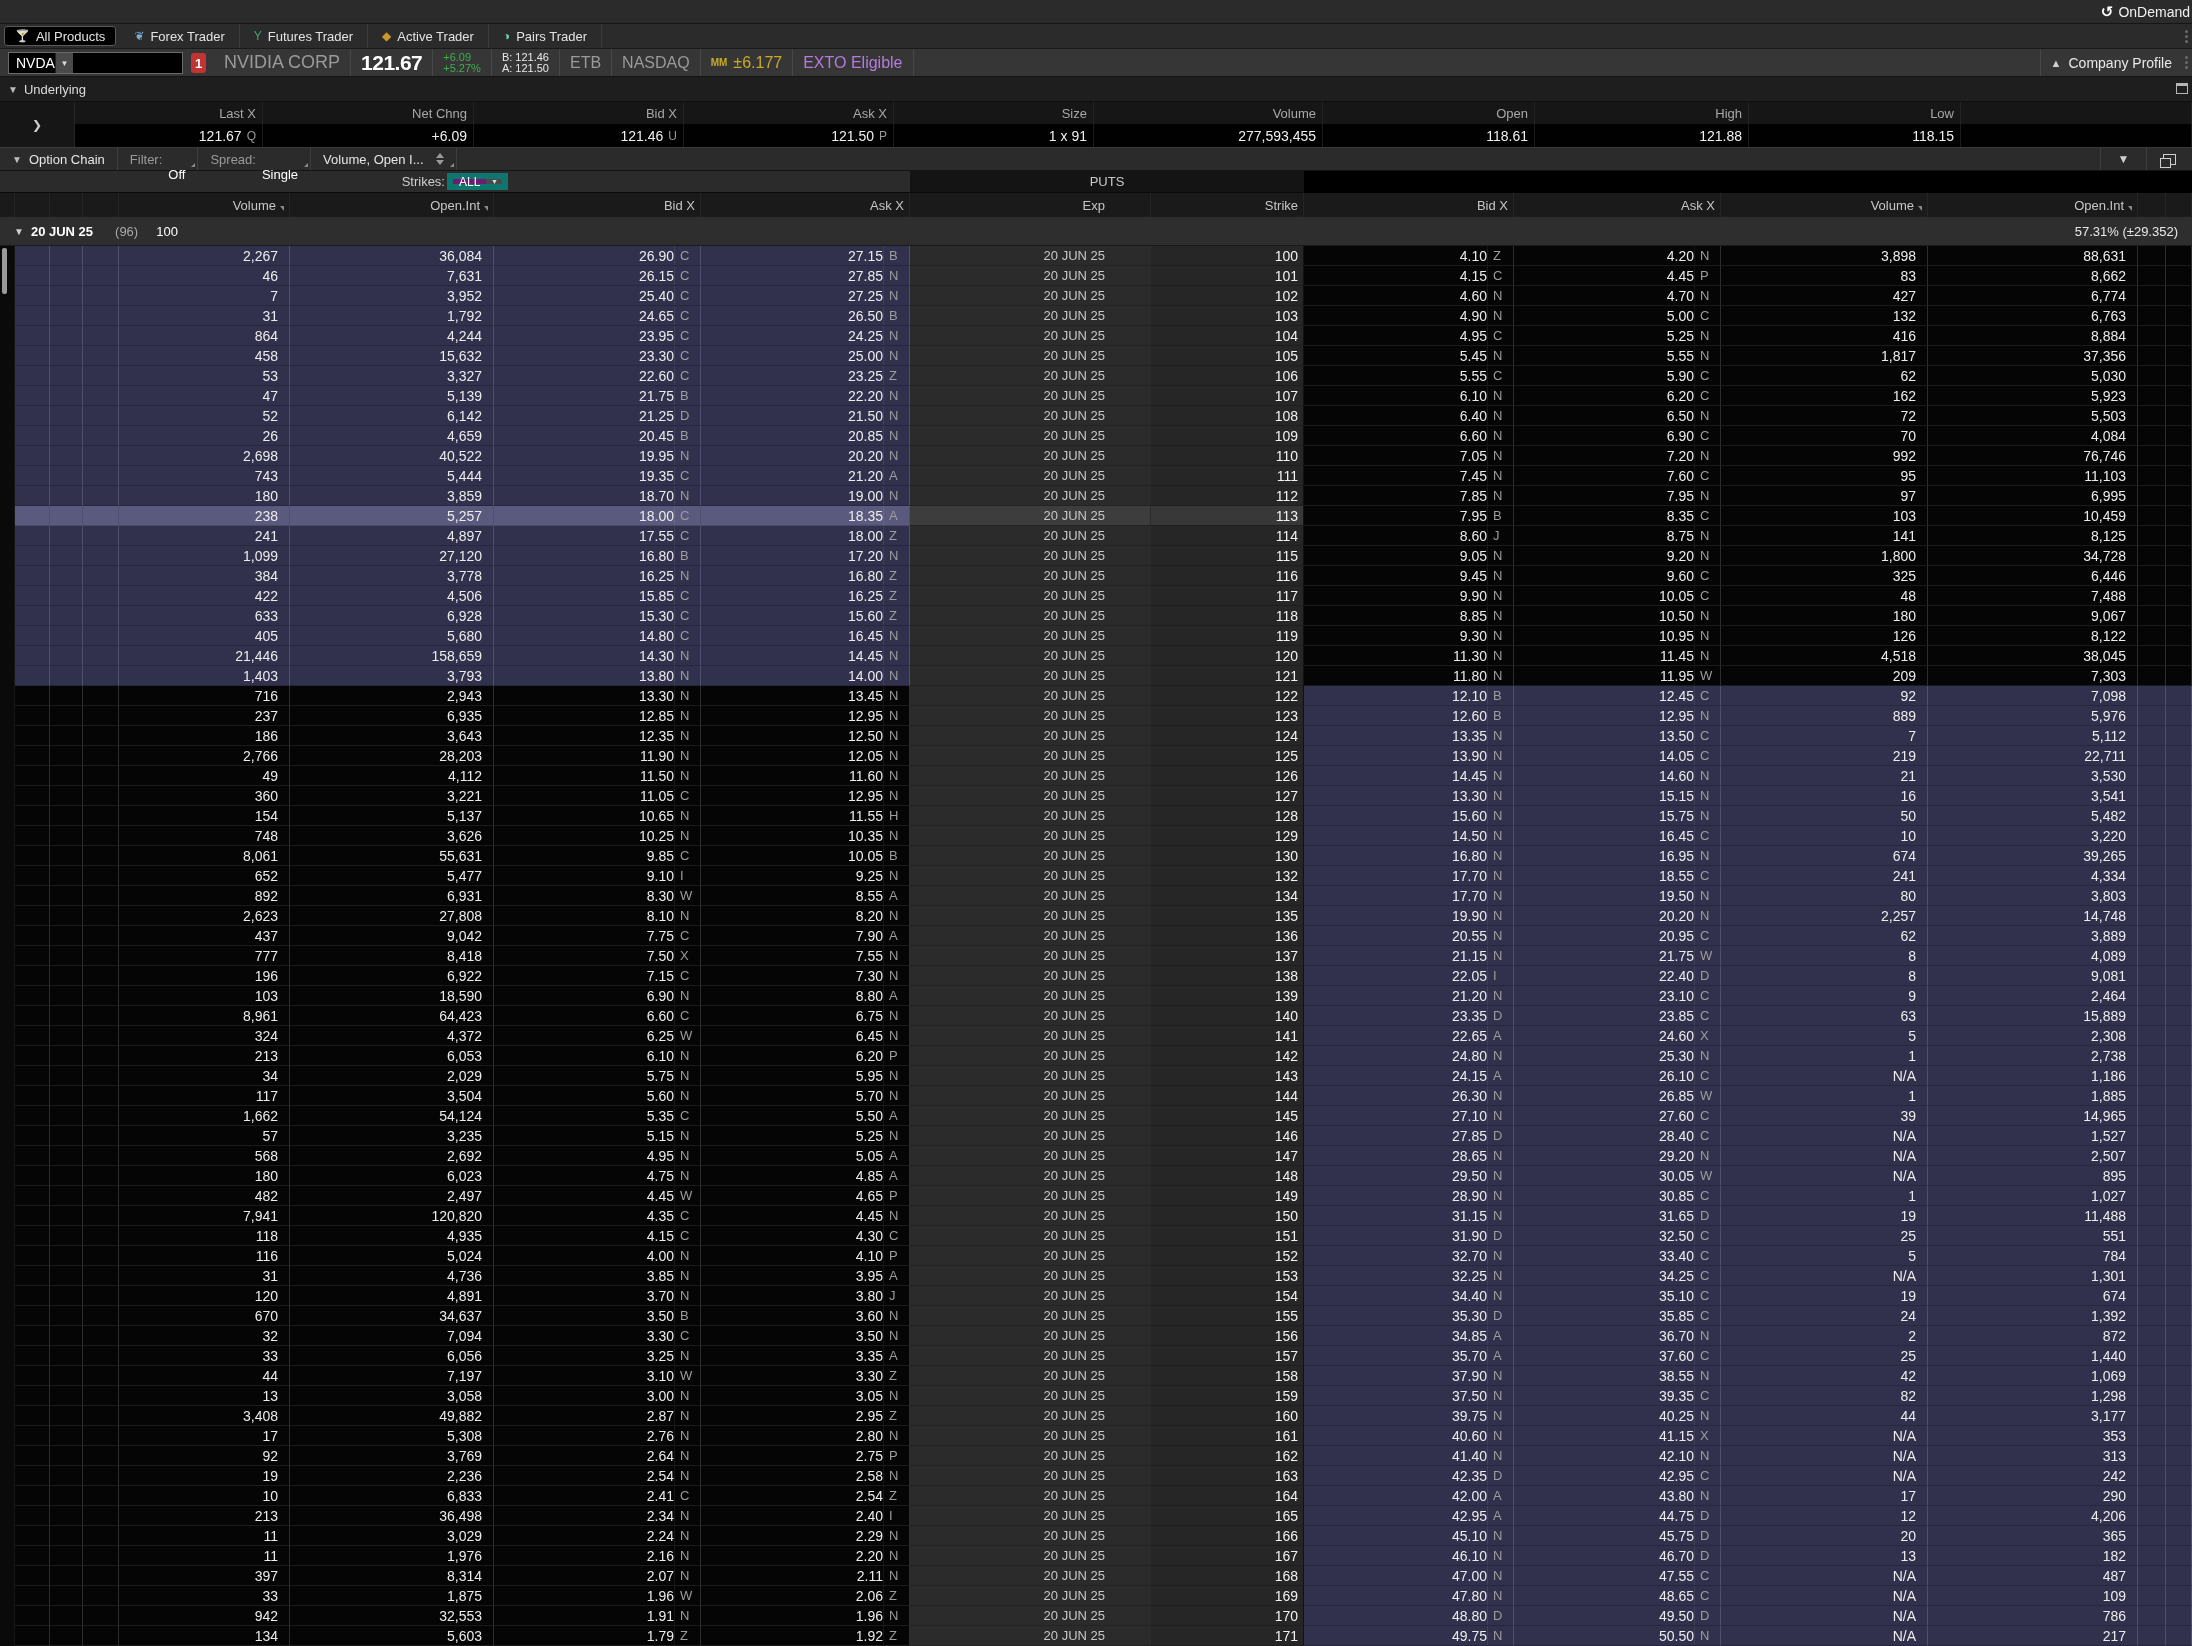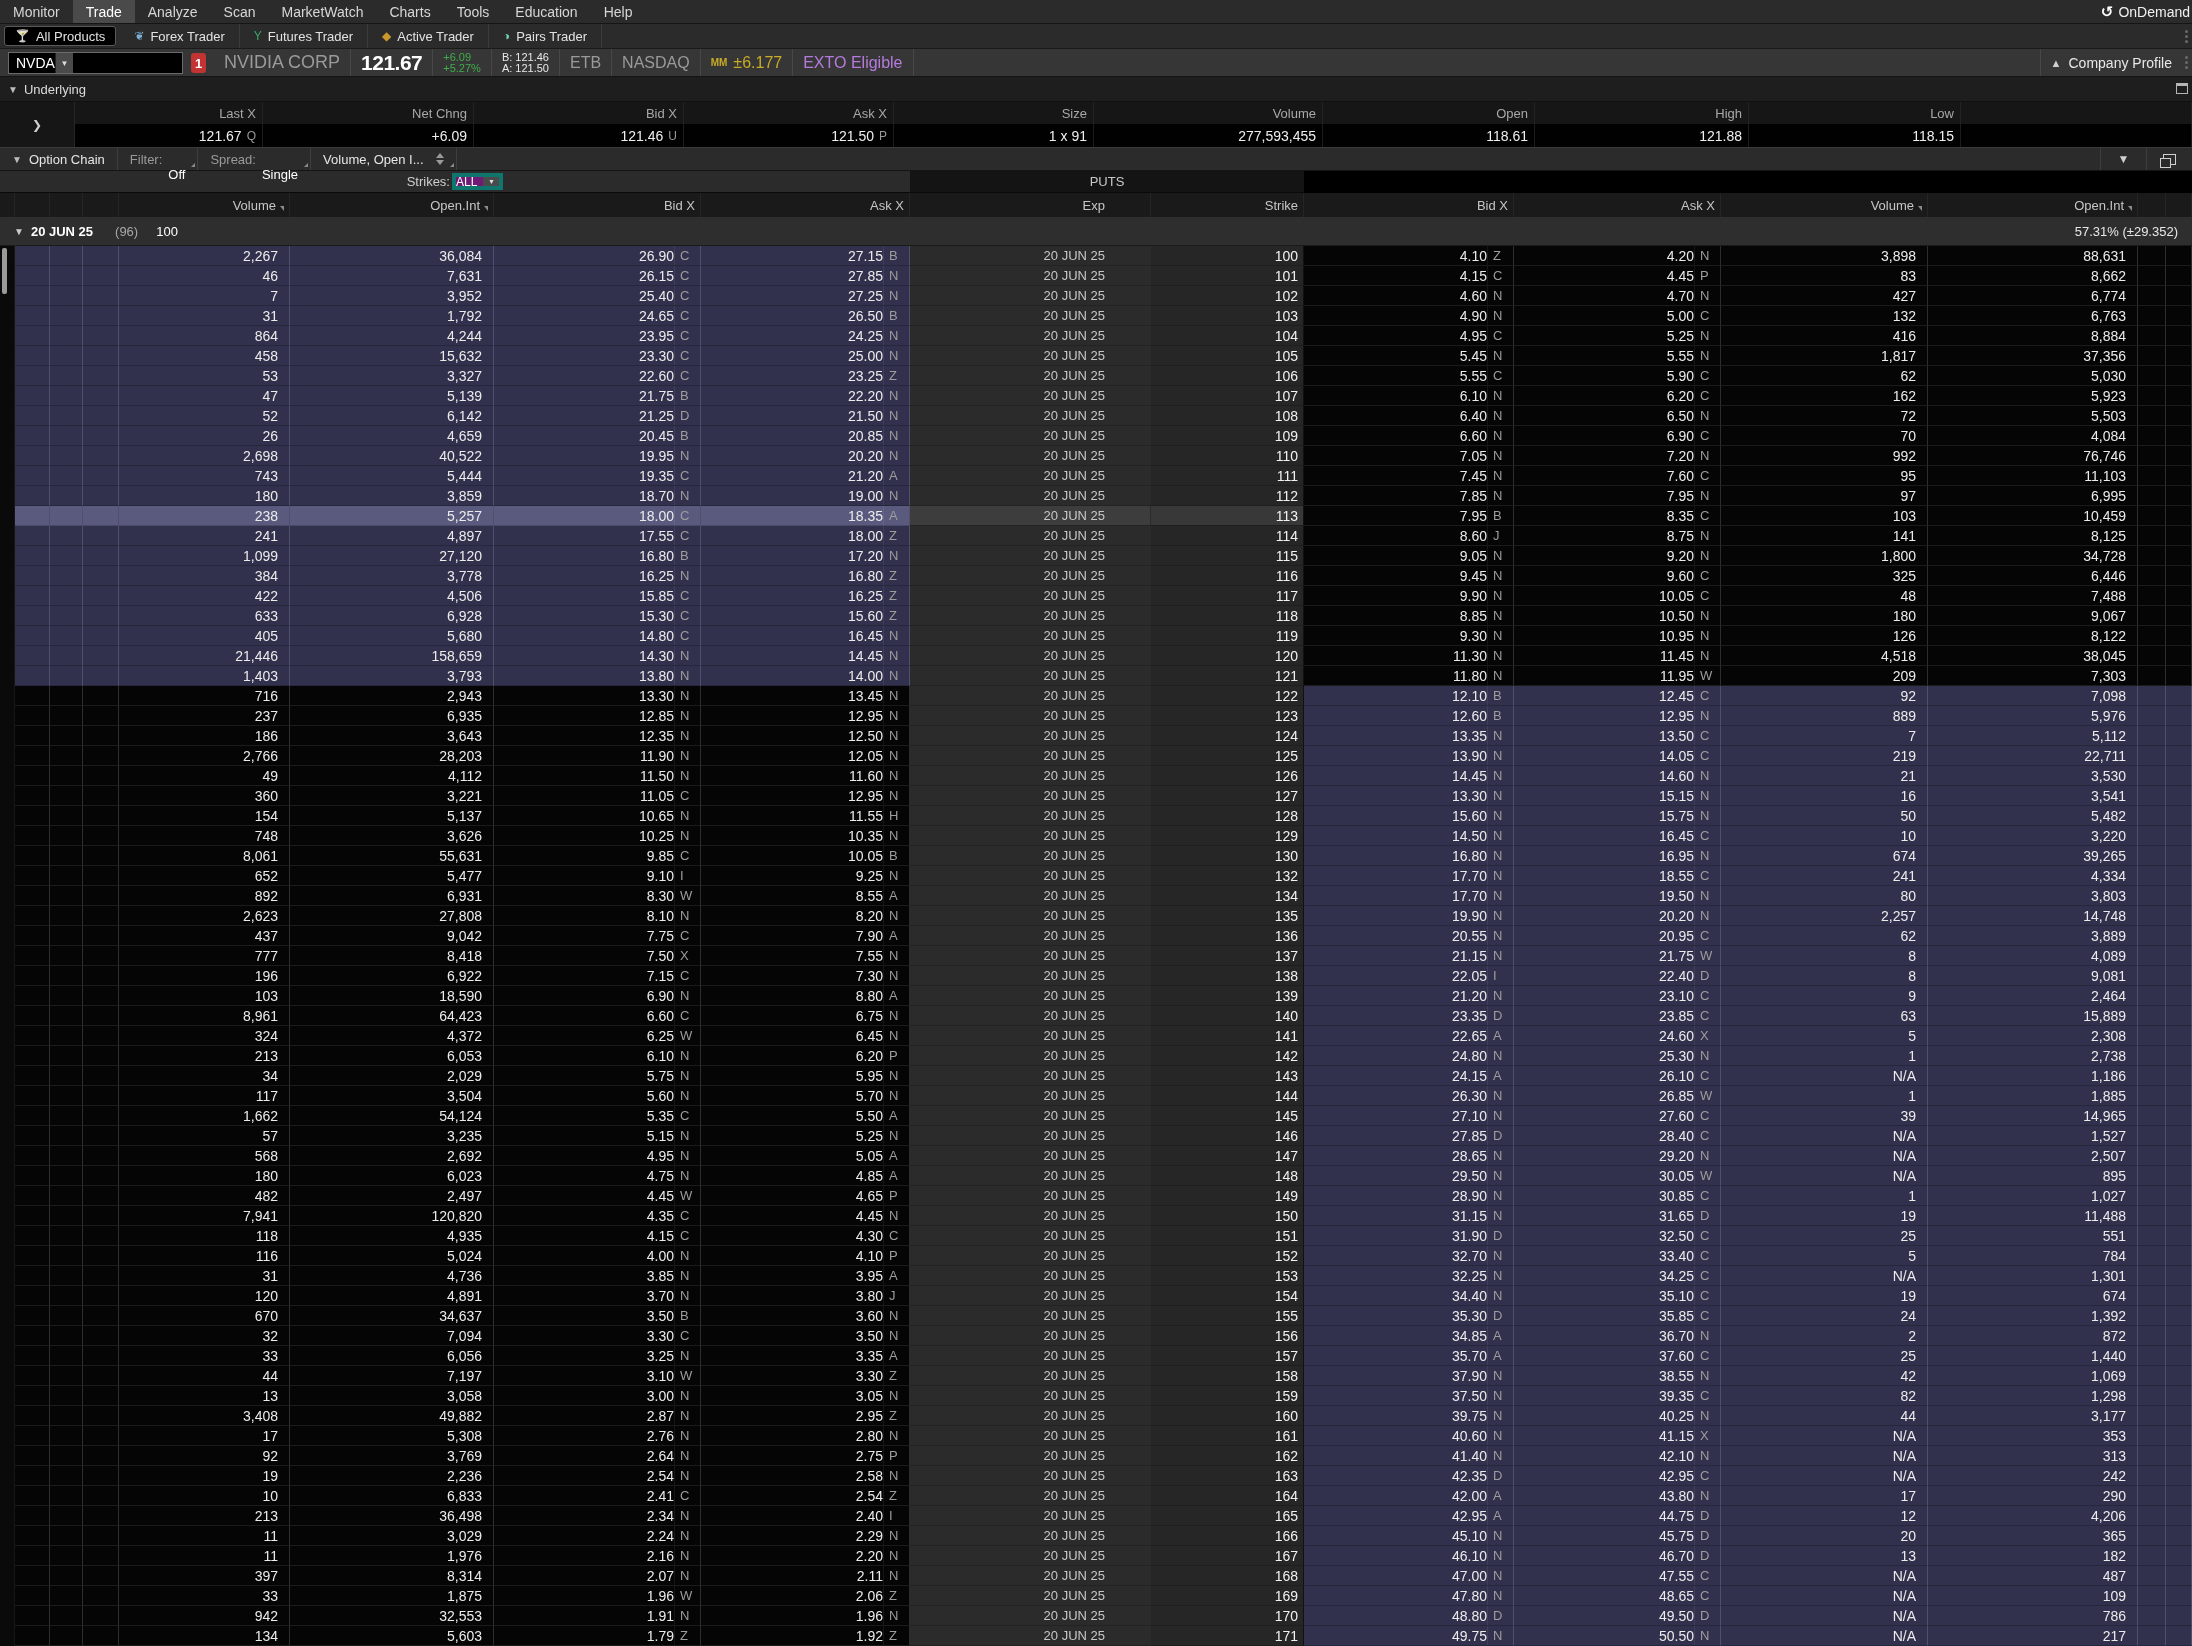--- a/index.html
+++ b/index.html
@@ -94,22 +94,22 @@
   .detach-ic { width:13px; height:11px; border:1px solid #cfcfcf; position:relative; background:#2b2b2b; }
   .detach-ic::after { content:""; position:absolute; left:-4px; bottom:-4px; width:9px;
     height:8px; border:1px solid #cfcfcf; background:#2b2b2b; }
 
   
   .band { height:22px; display:grid; grid-template-columns:910px 394px 888px; font-size:13px; }
   .band .side { background:#141414; color:#c8c8c8; display:flex; align-items:center;
     justify-content:center; border-bottom:1px solid #0a0a0a; }
   .band .mid { background:#2b2b2b; display:flex; align-items:center; justify-content:center;
     gap:2px; color:#cfcfcf; border-bottom:1px solid #0a0a0a; }
-  .all-box { background:#701a75; border:4px solid #0f766e; height:17px; display:flex;
-    align-items:center; font-size:12px; color:#fff; }
+  .all-box { background:#701a75; border:6px solid #0f766e; height:17px; display:flex;
+    align-items:center; padding-left:6px; font-size:12px; color:#fff; }
   .all-box .dd2 { width:16px; height:100%; margin-left:6px; background:#4a4a4a;
     display:flex; align-items:center; justify-content:center; font-size:7px; color:#ddd; }
 
   
   .gridrow { display:grid;
     grid-template-columns:15px 35px 33px 36px 171px 204px 207px 209px 241px 153px 210px 207px 207px 210px 28px 26px; }
 
   
   .colheads { height:24px; background:#1a1a1a; font-size:13px; color:#c6c6c6; }
   .ch { display:flex; align-items:center; justify-content:flex-end; padding-right:5px;
@@ -149,31 +149,20 @@
   .r.hl .c.strikecell { background:#383838; }
   .scroll-thumb { position:absolute; left:2px; top:2px; width:5px; height:46px;
     background:#9a9a9a; border-radius:2px; }
 </style>
 </head>
 <body>
 
 <div class="app">
 
   <div class="menubar">
-    <div id="menu-items" style="display:flex;">
-        <div class="menu-item">Monitor</div>
-        <div class="menu-item active">Trade</div>
-        <div class="menu-item">Analyze</div>
-        <div class="menu-item">Scan</div>
-        <div class="menu-item">MarketWatch</div>
-        <div class="menu-item">Charts</div>
-        <div class="menu-item">Tools</div>
-        <div class="menu-item">Education</div>
-        <div class="menu-item">Help</div>
-      </div>
     <div class="spacer"></div>
     <div class="ondemand">
       <span class="od-icon">↺</span>
       <span>OnDemand</span>
     </div>
   </div>
 
   <div class="traders">
     <div id="trader-tabs" style="display:flex;">
         <div class="trader-tab first">

